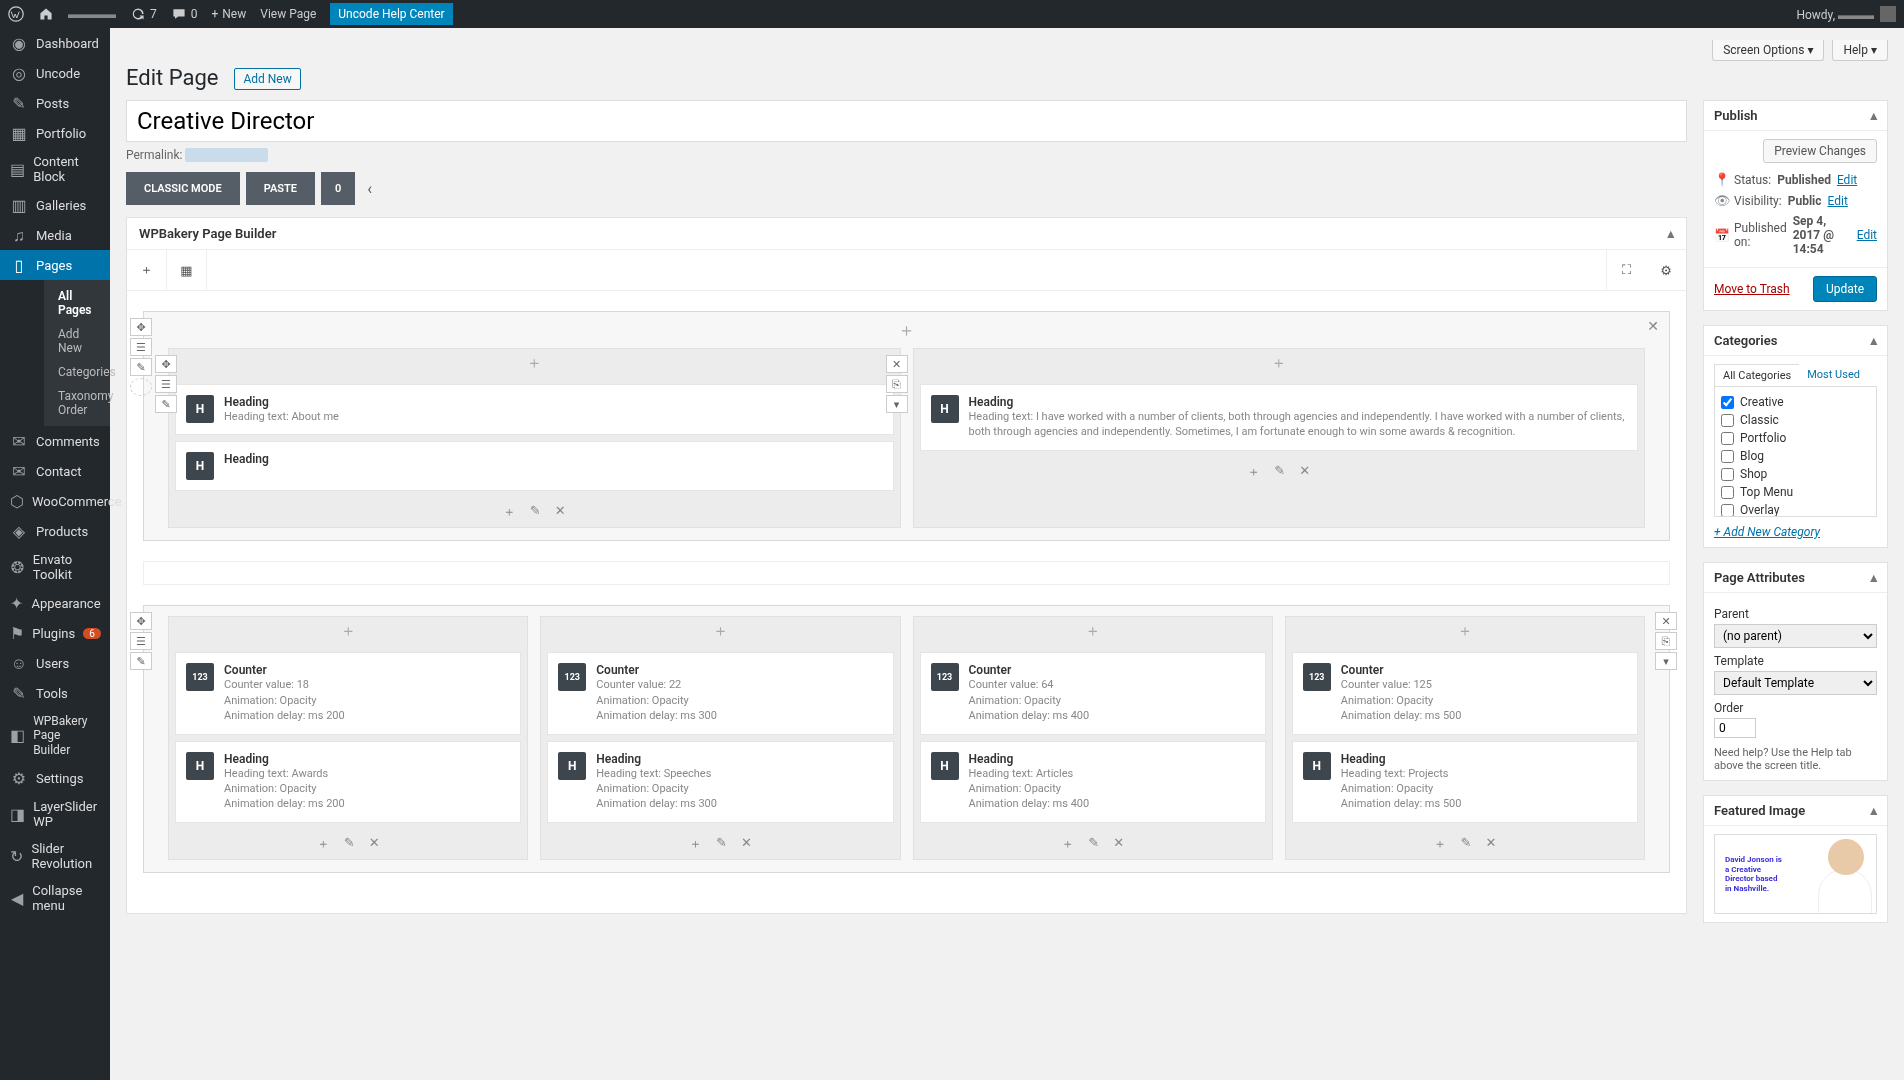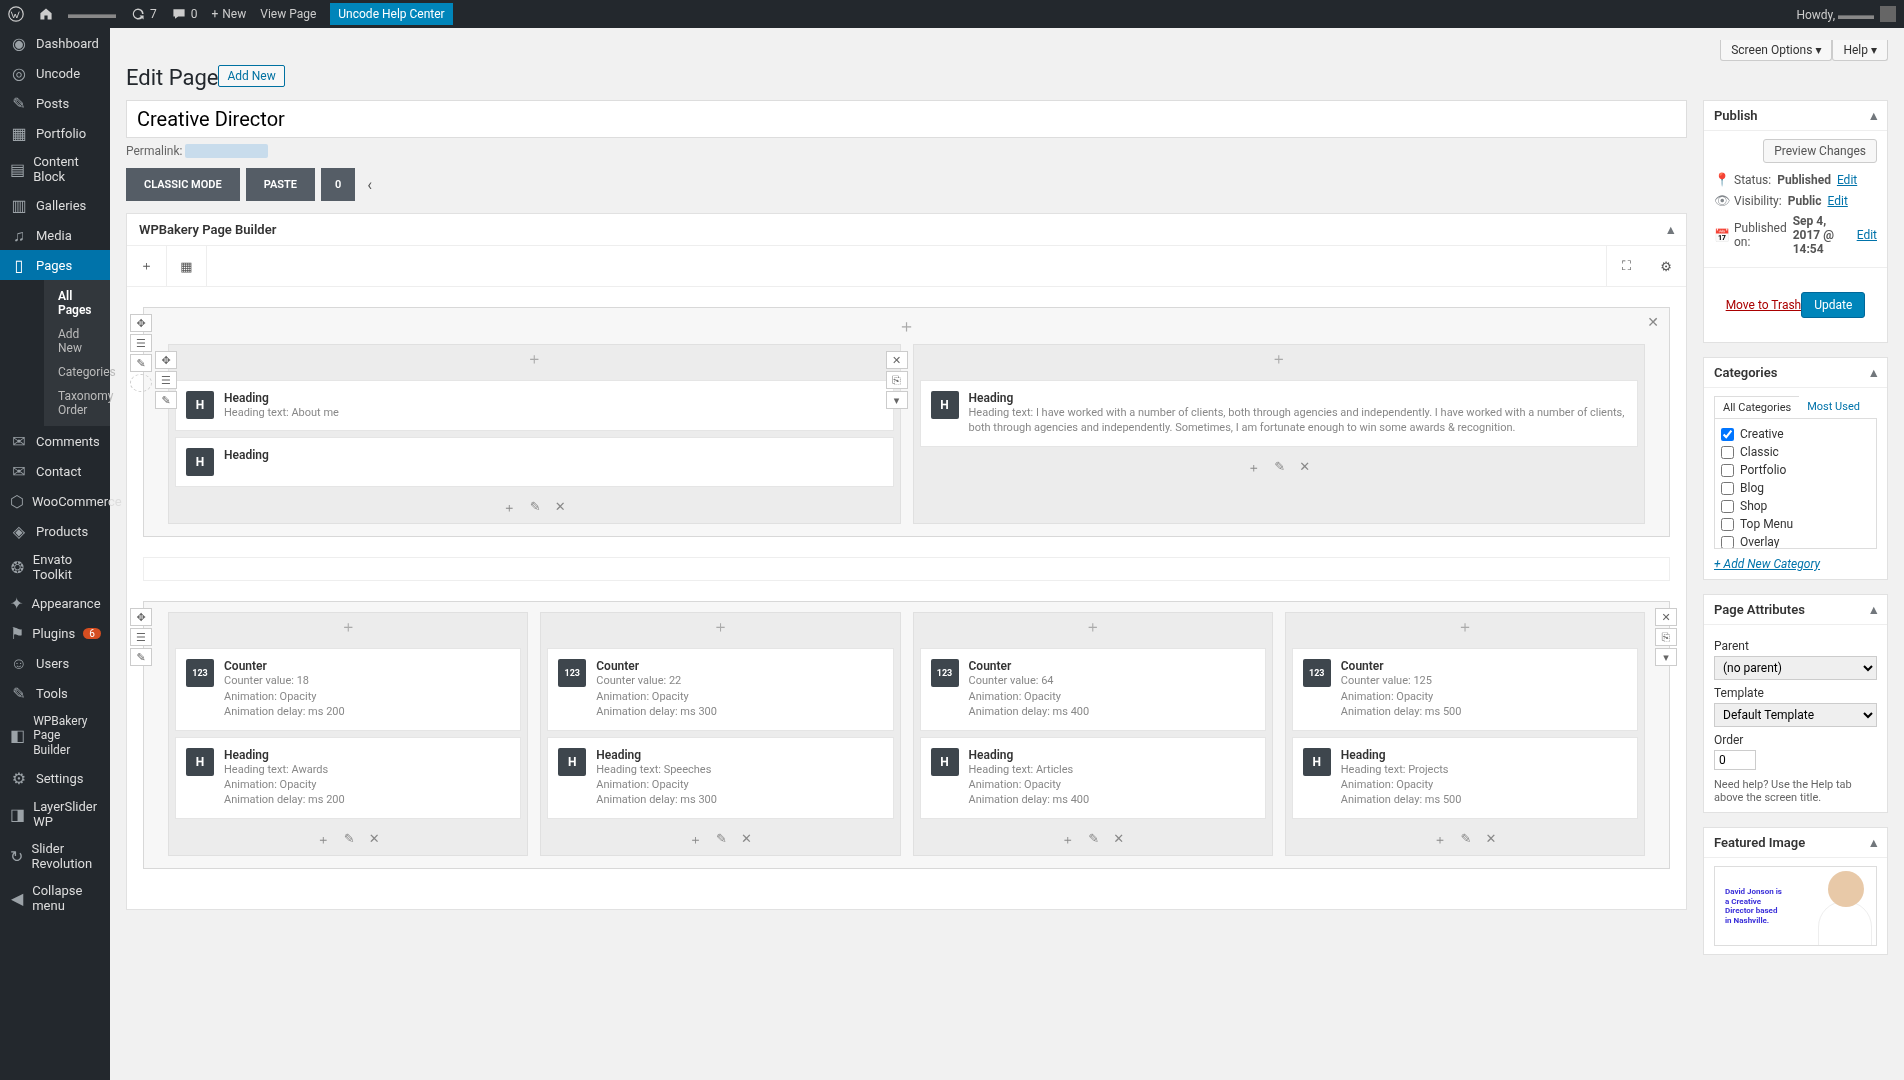--- a/index.html
+++ b/index.html
@@ -15,29 +15,29 @@
 .sidebar .mitem { display:flex; align-items:center; gap:8px; padding:6px 10px; cursor:pointer; color:#ddd; }
 .sidebar .mitem .ico { width:18px; height:18px; display:flex; align-items:center; justify-content:center; color:#9ba2a7; font-size:16px; }
 .sidebar .mitem.active { background:#0073aa; color:#fff; position:relative; }
 .sidebar .mitem.active .ico { color:#fff; }
 .sidebar .mitem.active::after { content:""; position:absolute; right:-8px; top:50%; transform:translateY(-50%); border:8px solid transparent; border-right-color:#f1f1f1; }
 .sidebar .sub { background:#32373c; padding:4px 0;margin-left:44px; }
 .sidebar .sub .sitem { padding:5px 10px 5px 14px; font-size:12px; color:#bbb; cursor:pointer; }
 .sidebar .sub .sitem.cur { color:#fff; font-weight:600; }
 .sidebar .badge { background:#d54e21; color:#fff; border-radius:9px; padding:0 6px; font-size:10px; }
 .content { flex:1; padding:12px 16px 40px 16px; overflow:auto; }
-.topbtns { float:right; display:flex; gap:0; margin-bottom:4px; }
+.topbtns { float:right; display:flex; gap:8px; margin-bottom:4px; }
 .screenopt { background:#f7f7f7; border:1px solid #ccc; border-top:none; padding:3px 10px; font-size:12px; cursor:pointer; border-radius:0 0 3px 3px; }
-.h1row { display:flex; align-items:flex-start; gap:0; clear:both; margin-bottom:10px; }
+.h1row { display:flex; align-items:flex-end; gap:16px; clear:both; margin-bottom:10px; }
 .h1row h1 { font-size:22px; font-weight:400; color:#23282d; }
 .addnewbtn { border:1px solid #0071a1; color:#0071a1; background:#f7f7f7; padding:3px 8px; border-radius:2px; font-size:12px; cursor:pointer; }
 .maincols { display:flex; gap:16px; align-items:flex-start; }
 .maincol { flex:1; min-width:0; }
 .sidecol { width:185px; display:flex; flex-direction:column; gap:14px; }
-.titleinput { width:100%; padding:6px 10px; font-size:20px; border:1px solid #ddd; background:#fff; margin-bottom:6px; }
+.titleinput { width:100%; padding:6px 10px; font-size:24px; border:1px solid #ddd; background:#fff; margin-bottom:6px; }
 .permalink { font-size:12px; color:#666; margin-bottom:10px; }
 .permalink .blur { background:#c8dcec; color:transparent; border-radius:2px; padding:0 80px 0 0; }
 .modebar { display:flex; gap:6px; align-items:center; margin-bottom:12px; }
 .modebtn { background:#555d66; color:#fff; border:none; padding:10px 18px; font-size:11px; font-weight:600; cursor:pointer; }
 .chev { font-size:16px; color:#555; padding:0 6px; cursor:pointer; }
 .panel { background:#fff; border:1px solid #e1e1e1; margin-bottom:14px; }
 .panel .phead { padding:8px 12px; border-bottom:1px solid #eee; display:flex; justify-content:space-between; align-items:center; font-weight:600; font-size:13px; }
 .toggle { color:#72777c; cursor:pointer; }
 .vctoolbar { display:flex; border-bottom:1px solid #eee; }
 .vctoolbar .tbtn { width:40px; height:40px; display:flex; align-items:center; justify-content:center; border-right:1px solid #eee; cursor:pointer; color:#555; }
@@ -63,21 +63,21 @@
 .element .edesc { font-size:11px; color:#888; line-height:1.4; }
 .col-actions { text-align:center; padding:6px; color:#888; display:flex; justify-content:center; gap:14px; }
 .col-actions span { cursor:pointer; font-size:13px; }
 .spacer-row { background:#fff; border:1px solid #eee; height:24px; margin-bottom:20px; }
 .sidebox { background:#fff; border:1px solid #e1e1e1; }
 .sidebox .shead { padding:7px 10px; border-bottom:1px solid #eee; display:flex; justify-content:space-between; align-items:center; font-weight:600; font-size:13px; }
 .sidebox .sbody { padding:8px 10px; font-size:12px; }
 .sidebox .srow { display:flex; align-items:center; gap:6px; padding:3px 0; color:#555; }
 .sidebox .srow .sic { width:14px; color:#82878c; font-size:13px; }
 .sidebox .srow a { color:#0073aa; text-decoration:underline; cursor:pointer; }
-.sidebox .bottom { border-top:1px solid #eee; padding:24px 10px; display:flex; justify-content:center; align-items:center; }
+.sidebox .bottom { border-top:1px solid #eee; padding:8px 10px; display:flex; justify-content:space-between; align-items:center; }
 .trash { color:#a00; text-decoration:underline; font-size:12px; cursor:pointer; }
 .btn-primary { background:#0085ba; color:#fff; border:1px solid #006799; padding:5px 12px; border-radius:3px; font-size:12px; cursor:pointer; }
 .btn-secondary { background:#f7f7f7; border:1px solid #ccc; color:#555; padding:4px 10px; border-radius:3px; font-size:12px; cursor:pointer; }
 .cattabs { display:flex; border-bottom:1px solid #ddd; font-size:11px; }
 .cattabs .ct { padding:4px 8px; border:1px solid #ddd; border-bottom:none; margin-right:-1px; background:#fff; cursor:pointer; }
 .cattabs .ct.link { border:none; color:#0073aa; }
 .catlist { border:1px solid #ddd; border-top:none; max-height:130px; overflow-y:scroll; padding:6px; }
 .catlist label { display:flex; align-items:center; gap:6px; font-size:12px; padding:2px 0; }
 .addcat { color:#0073aa; text-decoration:underline; font-size:12px; cursor:pointer; display:inline-block; margin-top:8px;font-style:italic; }
 .select { width:100%; padding:3px 4px; border:1px solid #ccc; font-size:12px; margin-top:3px; }

